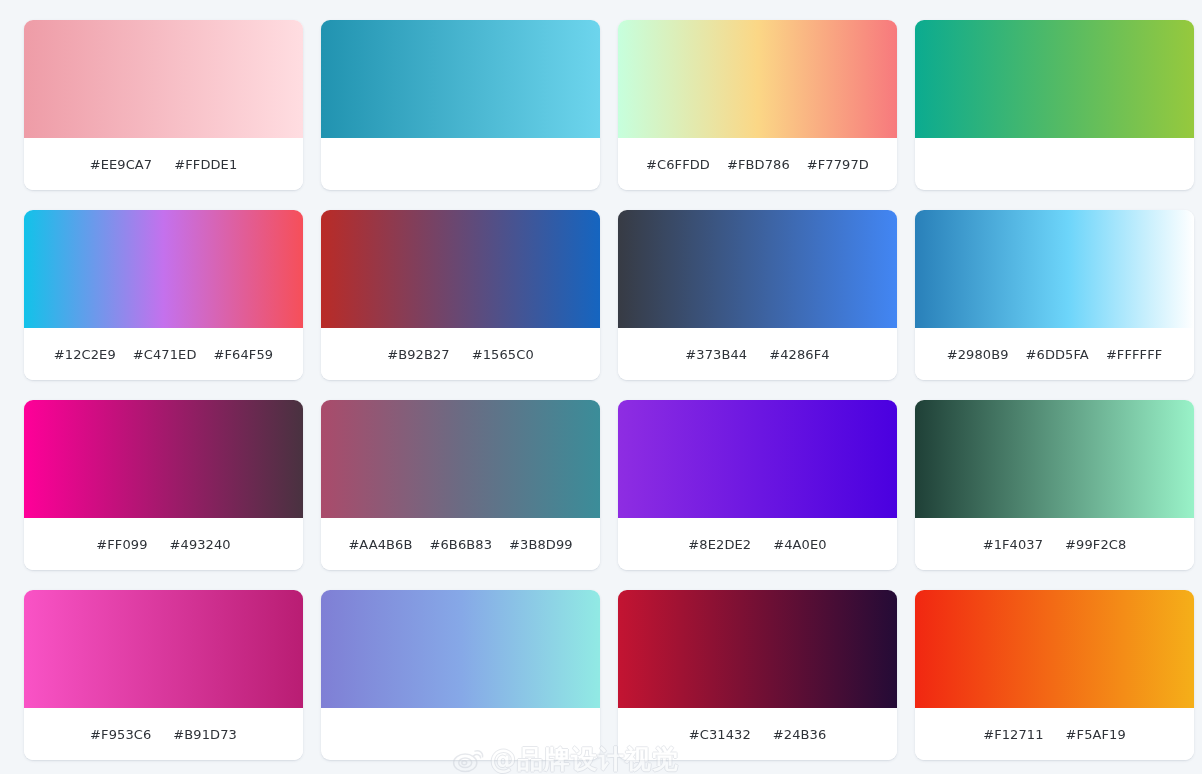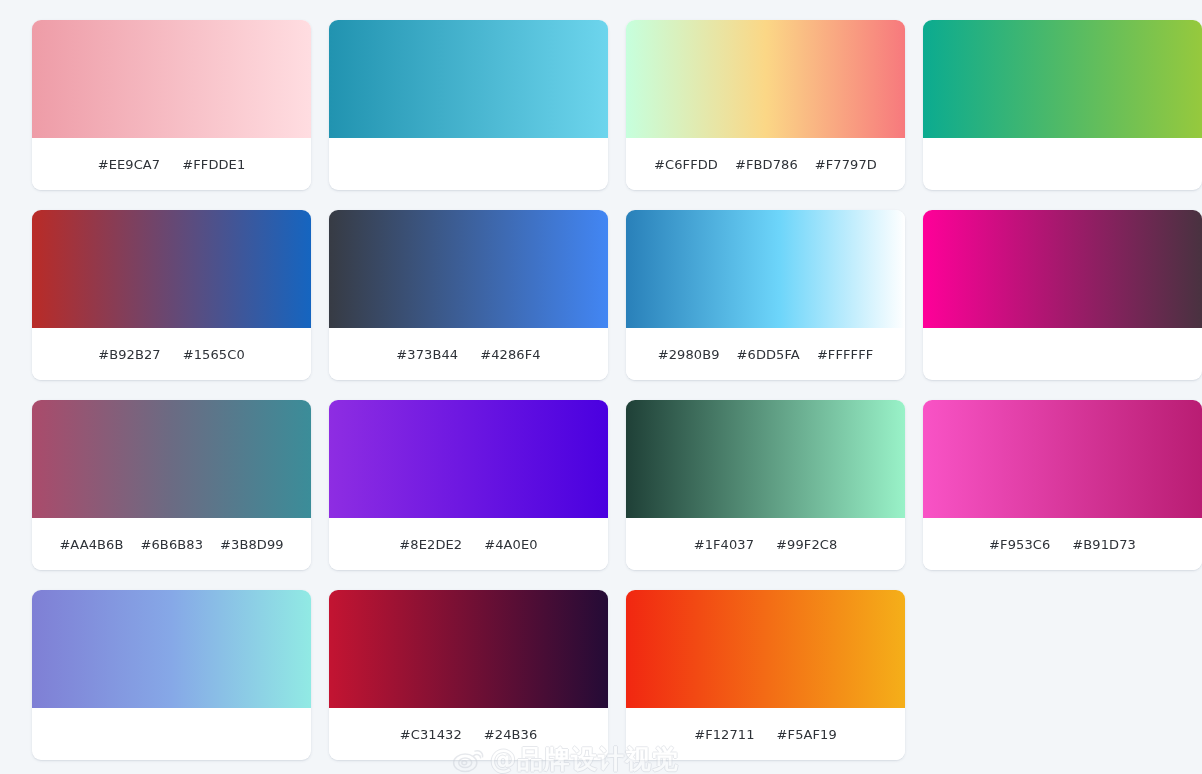--- a/index.html
+++ b/index.html
@@ -15,21 +15,21 @@
     font-family: "Liberation Sans", sans-serif;
     position: relative;
   }
 
   #grid {
     display: grid;
     grid-template-columns: repeat(4, 279px);
     grid-auto-rows: 170px;
     column-gap: 18px;
     row-gap: 20px;
-    padding: 20px 24px 0 32px;
+    padding: 20px 24px 0 24px;
   }
 
   .card {
     background: #ffffff;
     border-radius: 9px;
     box-shadow: 0 1px 3px rgba(40, 60, 90, 0.10), 0 1px 1px rgba(40, 60, 90, 0.05);
     overflow: hidden;
     display: flex;
     flex-direction: column;
   }
@@ -108,20 +108,28 @@
       <div class="labels tri">
         <span class="hex">#C6FFDD</span>
         <span class="hex">#FBD786</span>
         <span class="hex">#F7797D</span>
       </div>
     </div>
     <div class="card">
       <div class="swatch" style="background: linear-gradient(90deg, rgb(11, 171, 144) 0%, rgb(150, 201, 61) 100%);"></div>
     </div>
     <div class="card">
+      <div class="swatch" style="background: linear-gradient(90deg, rgb(18, 194, 233) 0%, rgb(196, 113, 237) 50%, rgb(246, 79, 89) 100%);"></div>
+      <div class="labels tri">
+        <span class="hex">#12C2E9</span>
+        <span class="hex">#C471ED</span>
+        <span class="hex">#F64F59</span>
+      </div>
+    </div>
+    <div class="card">
       <div class="swatch" style="background: linear-gradient(90deg, rgb(185, 43, 39) 0%, rgb(21, 101, 192) 100%);"></div>
       <div class="labels">
         <span class="hex">#B92B27</span>
         <span class="hex">#1565C0</span>
       </div>
     </div>
     <div class="card">
       <div class="swatch" style="background: linear-gradient(90deg, rgb(55, 59, 68) 0%, rgb(66, 134, 244) 100%);"></div>
       <div class="labels">
         <span class="hex">#373B44</span>
@@ -131,20 +139,24 @@
     <div class="card">
       <div class="swatch" style="background: linear-gradient(90deg, rgb(41, 128, 185) 0%, rgb(109, 213, 250) 55%, rgb(255, 255, 255) 100%);"></div>
       <div class="labels tri">
         <span class="hex">#2980B9</span>
         <span class="hex">#6DD5FA</span>
         <span class="hex">#FFFFFF</span>
       </div>
     </div>
     <div class="card">
       <div class="swatch" style="background: linear-gradient(90deg, rgb(255, 0, 153) 0%, rgb(73, 50, 64) 100%);"></div>
+      <div class="labels">
+        <span class="hex">#FF099</span>
+        <span class="hex">#493240</span>
+      </div>
     </div>
     <div class="card">
       <div class="swatch" style="background: linear-gradient(90deg, rgb(170, 75, 107) 0%, rgb(107, 107, 131) 50%, rgb(59, 141, 153) 100%);"></div>
       <div class="labels tri">
         <span class="hex">#AA4B6B</span>
         <span class="hex">#6B6B83</span>
         <span class="hex">#3B8D99</span>
       </div>
     </div>
     <div class="card">

